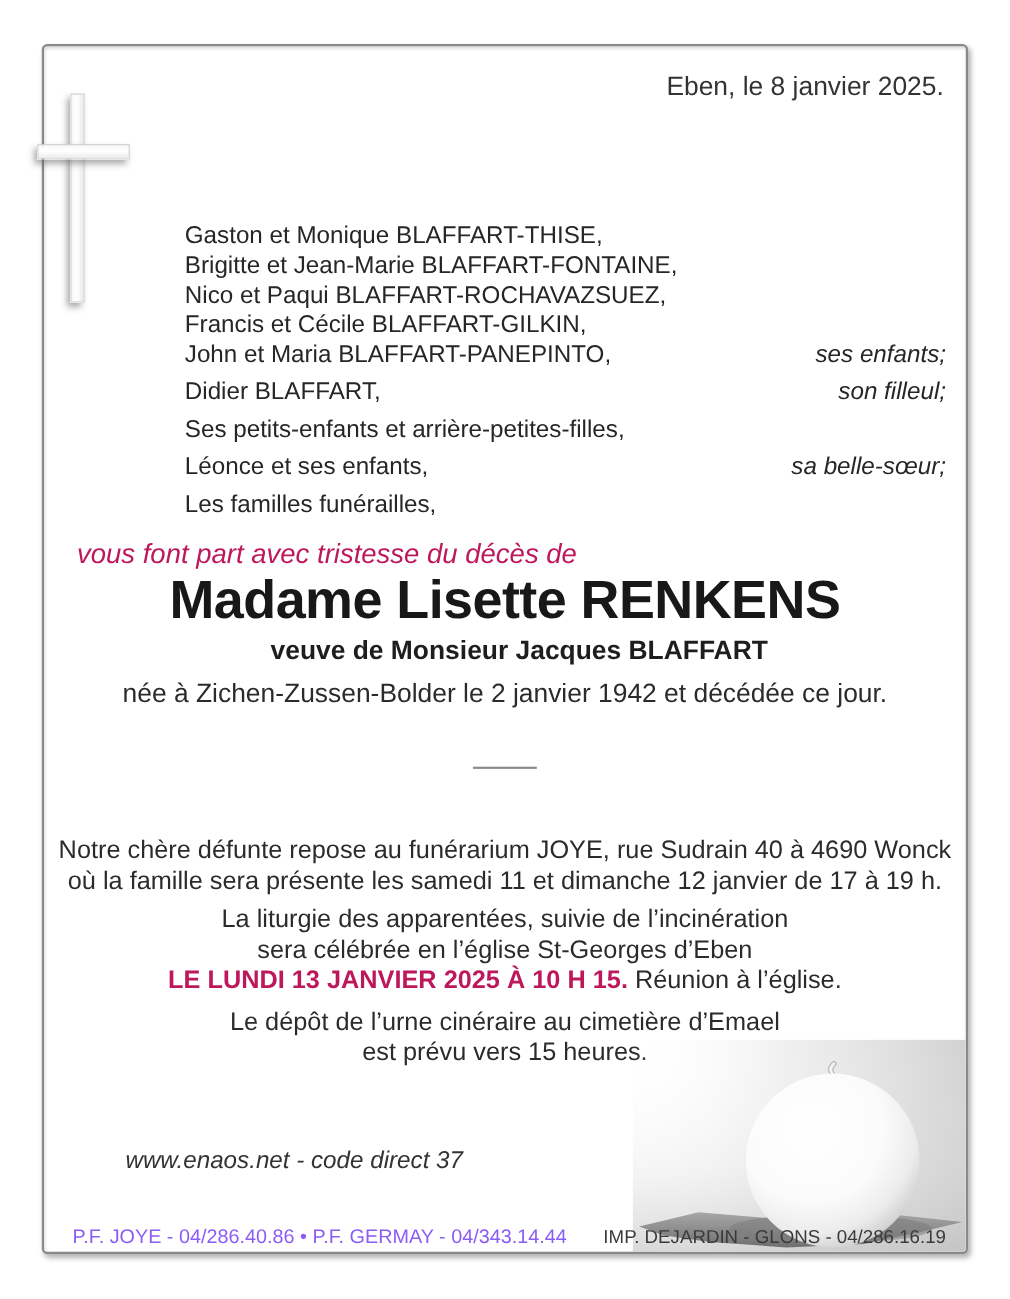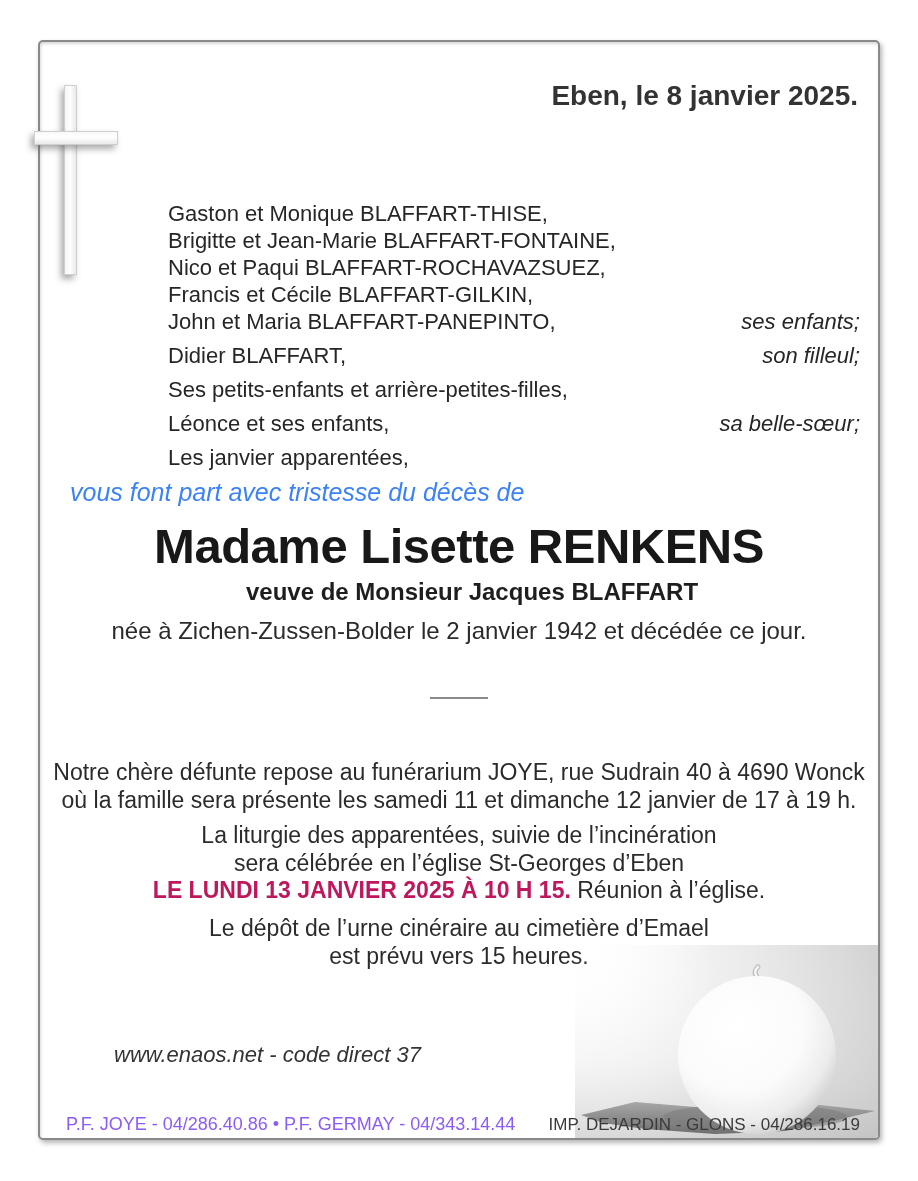--- a/index.html
+++ b/index.html
@@ -42,46 +42,45 @@
     position: absolute;
     left: -6px; top: 89px;
     width: 82px; height: 12px;
     background: linear-gradient(to bottom,#f8f8f8,#ffffff 45%,#e9e9e9);
     border: 1px solid #cfcfcf;
     box-shadow: -3px 4px 6px rgba(90,90,90,0.5);
   }
   
   .dateline {
     position: absolute;
-    top: 38px; right: 20px;
-    font-size: 28px;
+    top: 23px; right: 20px;
+    font-size: 24px;
     color: #333;
-    font-weight: bold;
   }
   .mourners {
     position: absolute;
     left: 128px; top: 158px;
     width: 692px;
   }
   .mourner-row {
     display: flex;
     justify-content: space-between;
     align-items: baseline;
     font-size: 22px;
     line-height: 27px;
     color: #262626;
   }
   .mourner-row.spaced { margin-top: 7px; }
   .mourner-relation { font-style: italic; color: #262626; }
   .intro {
     position: absolute;
-    left: 30px; top: 436px;
+    left: 30px; top: 448px;
     font-size: 25px;
     font-style: italic;
-    color: #3b82f6;
+    color: #be185d;
   }
   .deceased-title {
     position: absolute;
     left: 0; top: 476px;
     width: 100%;
     text-align: center;
     font-size: 49px;
     font-weight: bold;
     letter-spacing: -0.5px;
     color: #181818;
@@ -197,21 +196,21 @@
         </div>
         <div class="mourner-row spaced">
           <span class="mourner-name">Ses petits-enfants et arrière-petites-filles,</span>
           <span class="mourner-relation"></span>
         </div>
         <div class="mourner-row spaced">
           <span class="mourner-name">Léonce et ses enfants,</span>
           <span class="mourner-relation">sa belle-sœur;</span>
         </div>
         <div class="mourner-row spaced">
-          <span class="mourner-name">Les janvier apparentées,</span>
+          <span class="mourner-name">Les familles funérailles,</span>
           <span class="mourner-relation"></span>
         </div>
       </div>
 
     <div class="intro">vous font part avec tristesse du décès de</div>
 
     <div class="deceased-title">Madame Lisette RENKENS</div>
     <div class="deceased-subtitle">veuve de Monsieur Jacques BLAFFART</div>
     <div class="birth-line">née à Zichen-Zussen-Bolder le 2 janvier 1942 et décédée ce jour.</div>
 

